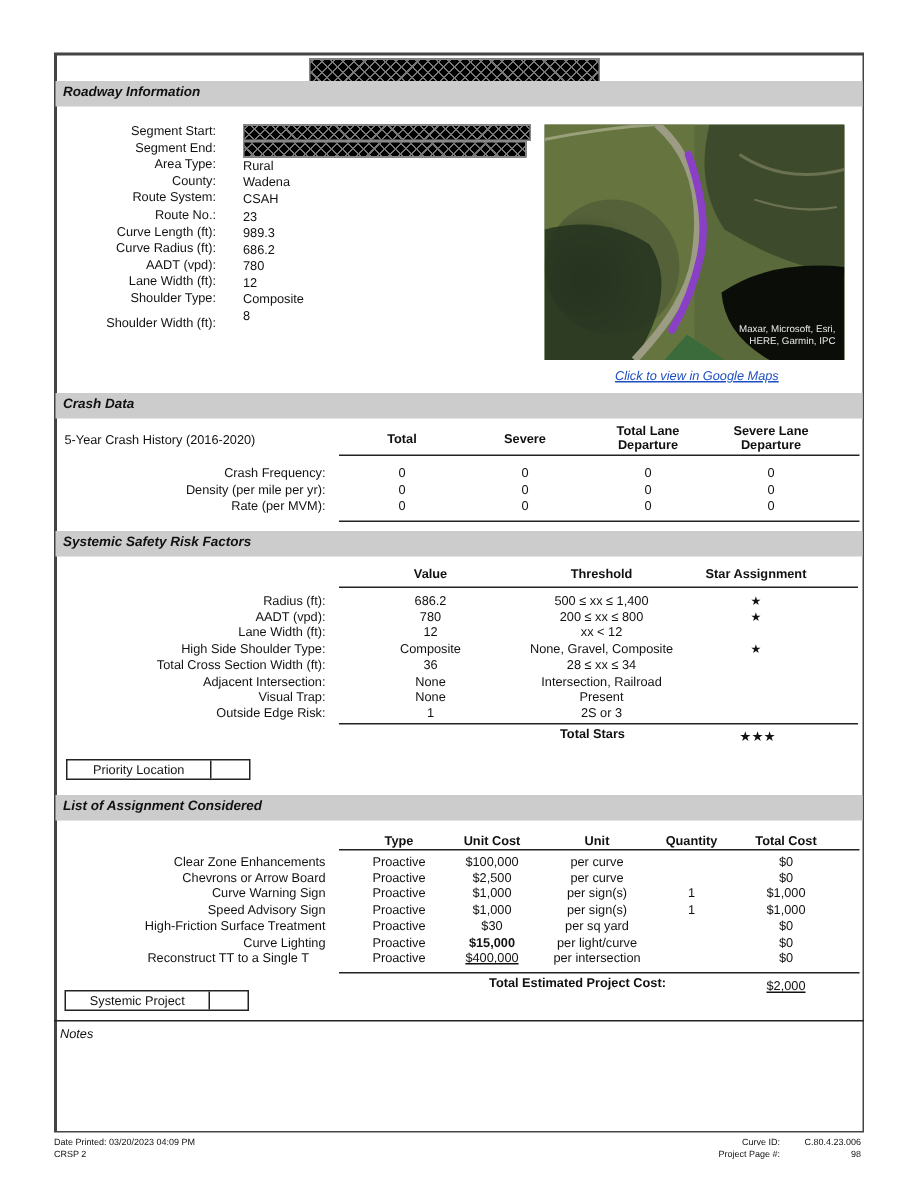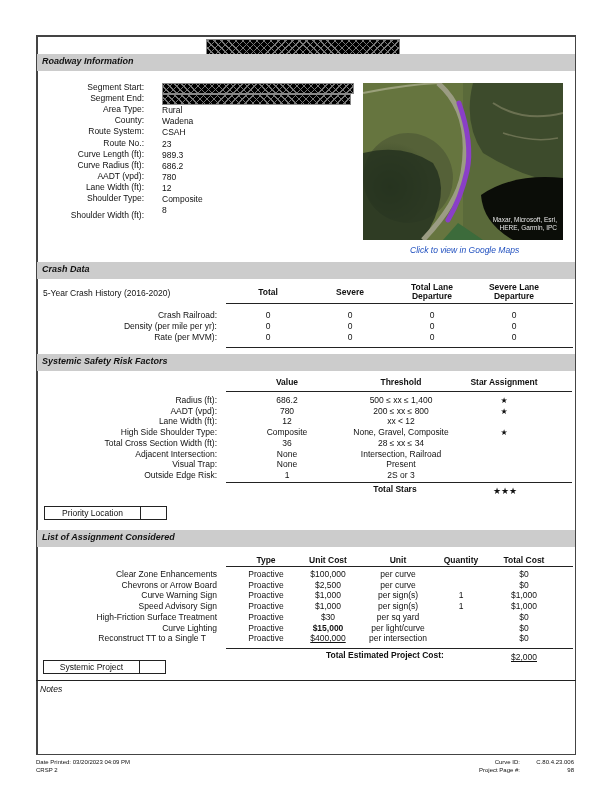--- a/index.html
+++ b/index.html
@@ -16,21 +16,21 @@
   .section-bar span { position:absolute; left:5px; top:2px; font-size:9px; font-weight:bold; font-style:italic; }
   .lbl { position:absolute; font-size:8.5px; text-align:right; white-space:nowrap; }
   .val { position:absolute; font-size:8.5px; white-space:nowrap; }
   .hdr { position:absolute; font-size:8.5px; font-weight:bold; text-align:center; white-space:nowrap; line-height:9px; }
   .cell { position:absolute; font-size:8.5px; text-align:center; white-space:nowrap; }
   .rule { position:absolute; height:0; border-top:1.5px solid #222; }
   .boxbtn { position:absolute; height:14px; border:1px solid #222; box-sizing:border-box; display:flex; }
   .boxbtn .b-label { border-right:1px solid #222; font-size:8.5px; text-align:center; line-height:12px; }
   .map { position:absolute; left:363px; top:83px; width:200px; height:157px; overflow:hidden;
          background:#4c5a34; }
-  .link { position:absolute; font-size:8.5px; font-style:italic; color:#1f4fbf; cursor:pointer; }
+  .link { position:absolute; font-size:8.5px; font-style:italic; color:#1f4fbf; text-decoration:underline; cursor:pointer; }
   .foot { position:absolute; font-size:6px; white-space:nowrap; }
 </style>
 </head>
 <body>
 
 <div class="frame"></div>
 
 <div class="abs redact" style="left:206px; top:39px; width:192px; height:14px;"></div>
 
 <div class="section-bar" style="top:54px;">
@@ -100,21 +100,21 @@
     <div class="hdr" style="left:223px; top:288px; width:90px;">Total</div>
     <div class="hdr" style="left:305px; top:288px; width:90px;">Severe</div>
     <div class="hdr" style="left:387px; top:283px; width:90px;">Total Lane</div>
     <div class="hdr" style="left:387px; top:292px; width:90px;">Departure</div>
     <div class="hdr" style="left:469px; top:283px; width:90px;">Severe Lane</div>
     <div class="hdr" style="left:469px; top:292px; width:90px;">Departure</div>
   </div>
 <div class="rule" style="left:226px; top:303px; width:347px;"></div>
 <div id="crash-rows">
     <div class="abs" style="left:0; top:0;">
-      <div class="lbl" style="left:40px; top:310px; width:177px;">Crash Railroad:</div>
+      <div class="lbl" style="left:40px; top:310px; width:177px;">Crash Frequency:</div>
       <div class="cell" style="left:248px; top:310px; width:40px;">0</div>
       <div class="cell" style="left:330px; top:310px; width:40px;">0</div>
       <div class="cell" style="left:412px; top:310px; width:40px;">0</div>
       <div class="cell" style="left:494px; top:310px; width:40px;">0</div>
     </div>
     <div class="abs" style="left:0; top:0;">
       <div class="lbl" style="left:40px; top:321px; width:177px;">Density (per mile per yr):</div>
       <div class="cell" style="left:248px; top:321px; width:40px;">0</div>
       <div class="cell" style="left:330px; top:321px; width:40px;">0</div>
       <div class="cell" style="left:412px; top:321px; width:40px;">0</div>

